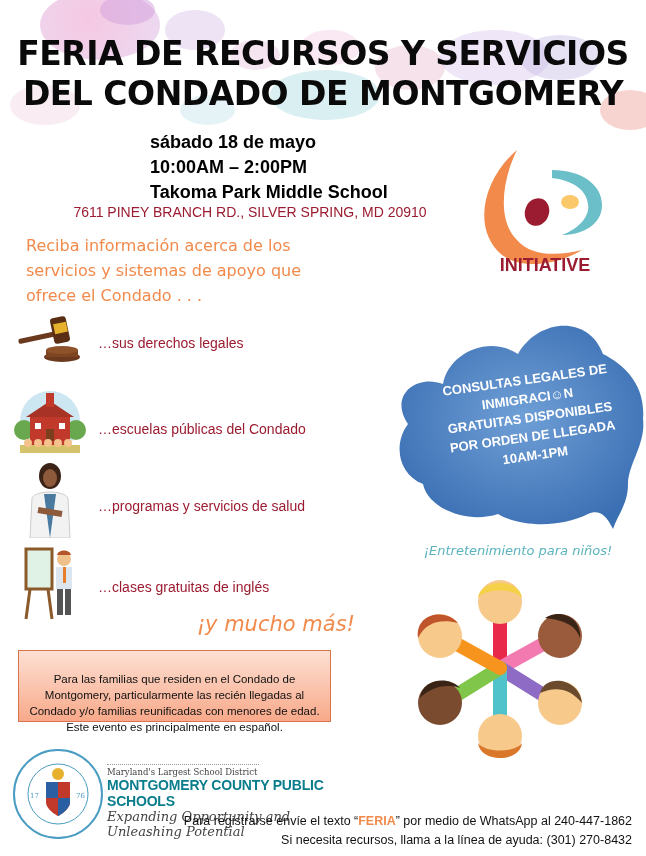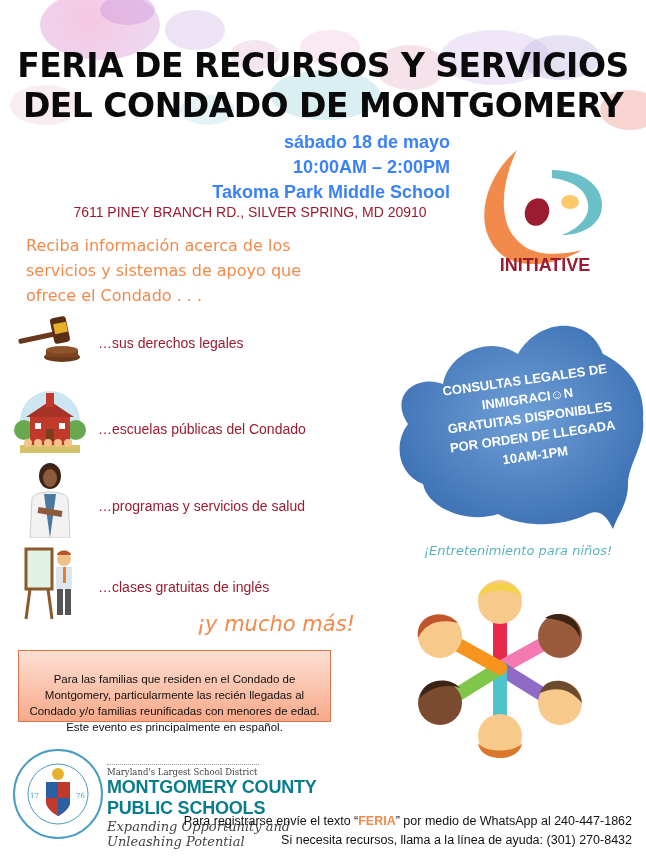--- a/index.html
+++ b/index.html
@@ -2,25 +2,25 @@
 <html><head>
 <meta charset="utf-8">
 <style>
   * { box-sizing: border-box; margin: 0; padding: 0; }
   html, body { width: 646px; height: 856px; overflow: hidden; background: #ffffff; }
   body { position: relative; font-family: "DejaVu Sans", sans-serif; }
 
   .bubbles { position: absolute; left: 0; top: 0; width: 646px; height: 130px; overflow: hidden; }
   .bubble { position: absolute; border-radius: 50%; }
 
-  .title { position: absolute; left: 0; top: 46px; width: 646px; text-align: center;
+  .title { position: absolute; left: 0; top: 34px; width: 646px; text-align: center;
     font-family: "DejaVu Sans", sans-serif; font-weight: bold; color: #0a0a0a;
     font-size: 33px; line-height: 40px; letter-spacing: -0.5px; }
 
-  .event { position: absolute; left: 150px; top: 130px; width: 300px; text-align: right; color: #3b82f6; }
+  .event { position: absolute; left: 150px; top: 130px; width: 300px; color: #000000; }
   .event .line1, .event .line2, .event .line3 { font-family: "Liberation Sans", sans-serif; font-weight: bold; font-size: 18px; line-height: 25px; }
   .address { position: absolute; left: 60px; top: 204px; width: 380px; text-align: center; font-family: "Liberation Sans", sans-serif; font-size: 14px; color: #9b1b30; }
 
   .intro { position: absolute; left: 26px; top: 233px; width: 340px; font-family: "DejaVu Sans", sans-serif; font-size: 16px; line-height: 25px; color: #f28a4b; }
 
   .service { position: absolute; left: 12px; width: 360px; height: 80px; }
   .service .ill { position: absolute; left: 0; top: 0; width: 76px; height: 76px; }
   .service .label { position: absolute; left: 86px; font-family: "Liberation Sans", sans-serif; font-size: 14px; color: #9b1b30; }
 
   .mas { position: absolute; left: 150px; top: 612px; width: 205px; text-align: right; font-family: "DejaVu Sans", sans-serif; font-size: 21px; color: #f28a4b; font-style: italic; }
@@ -35,21 +35,21 @@
   .cloud { position: absolute; left: 388px; top: 314px; width: 258px; height: 230px; }
   .cloud-text { position: absolute; left: 415px; top: 370px; width: 230px; text-align: center; transform: rotate(-8deg);
     font-family: "Liberation Sans", sans-serif; font-weight: bold; font-size: 13px; line-height: 19px; color: #ffffff; }
 
   .kids-label { position: absolute; left: 398px; top: 543px; width: 240px; text-align: center; font-family: "DejaVu Sans", sans-serif; font-style: italic; font-size: 13px; color: #5ab3bd; }
   .kids { position: absolute; left: 410px; top: 578px; width: 180px; height: 180px; }
 
   .seal { position: absolute; left: 12px; top: 748px; width: 92px; height: 92px; }
   .mcps { position: absolute; left: 107px; top: 764px; width: 260px; }
   .mcps .tag { font-family: "DejaVu Serif", serif; font-size: 8.5px; color: #444; border-top: 1px dotted #999; padding-top: 2px; width: 152px; }
-  .mcps .name { font-family: "Liberation Sans", sans-serif; font-weight: bold; font-size: 18px; color: #0a7d8c; letter-spacing: -0.2px; }
+  .mcps .name { font-family: "Liberation Sans", sans-serif; font-weight: bold; font-size: 14px; color: #0a7d8c; letter-spacing: -0.2px; }
   .mcps .motto { font-family: "DejaVu Serif", serif; font-style: italic; font-size: 13px; color: #444; }
 
   .footer { position: absolute; right: 14px; top: 812px; text-align: right; font-family: "Liberation Sans", sans-serif; font-size: 12.5px; line-height: 19px; color: #111; }
   .footer .kw { color: #f28a4b; font-weight: bold; }
 </style>
 </head>
 <body>
 
 <div class="bubbles">
   <div class="bubble" style="left:40px;top:-10px;width:120px;height:70px;background:radial-gradient(circle at 40% 40%, rgba(240,170,210,0.65), rgba(200,150,220,0.35));"></div>

